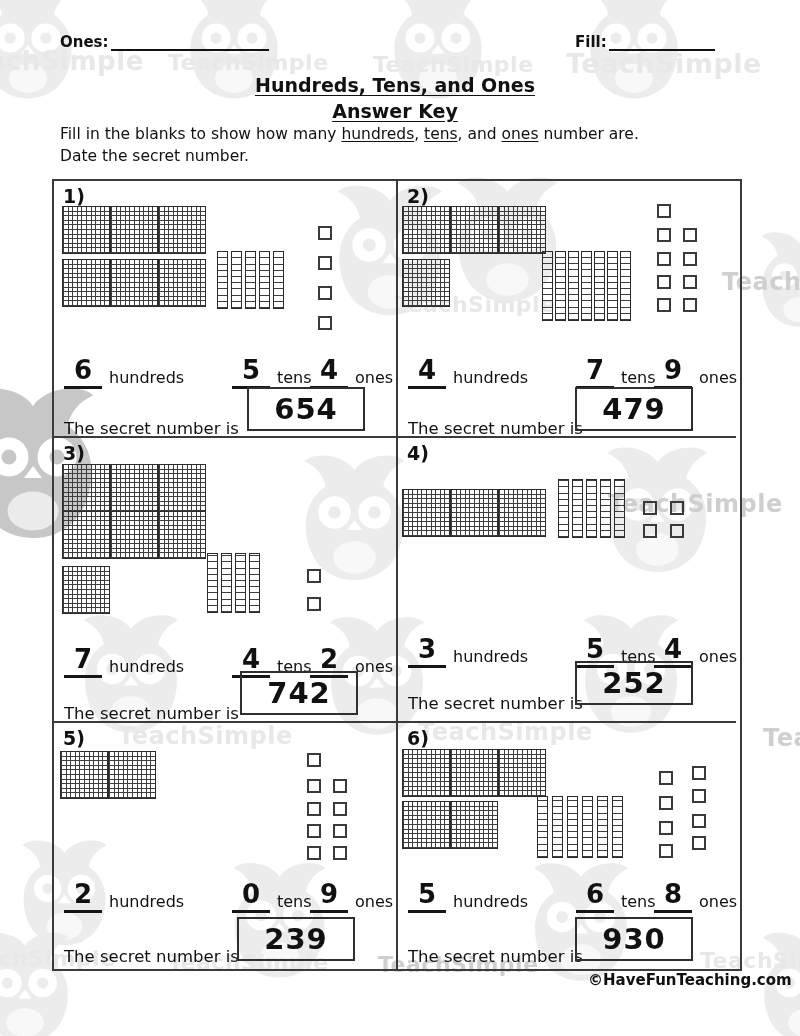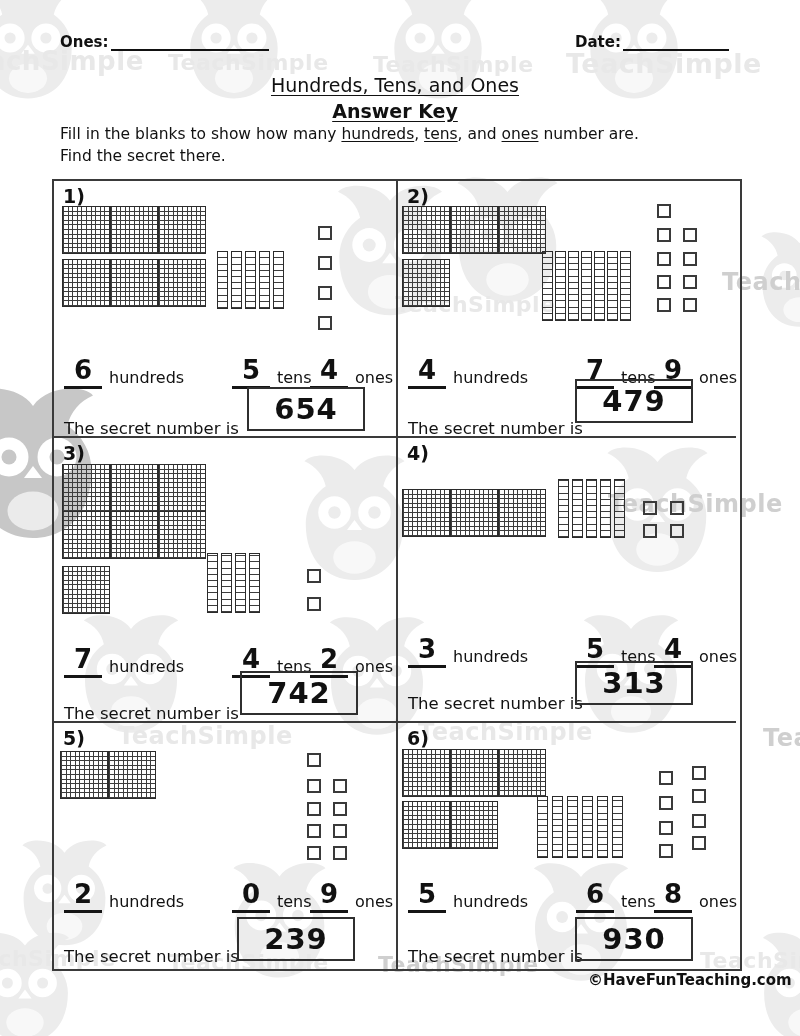--- a/index.html
+++ b/index.html
@@ -8,21 +8,21 @@
   .layer-wm{position:absolute;inset:0;z-index:0;}
   .layer-content{position:absolute;inset:0;z-index:1;}
   .wmtext{position:absolute;font-weight:bold;letter-spacing:.5px;white-space:nowrap;user-select:none;}
   .wm-light{color:#e8e8e8;}
   .wm-mid{color:#cfcfcf;}
   .owl{position:absolute;}
   
   .hdr-field{position:absolute;font-size:15px;font-weight:600;display:flex;align-items:flex-end;}
   .wline{display:inline-block;border-bottom:2px solid #111;height:15px;margin-left:2px;}
   .title-wrap{position:absolute;left:0;top:74px;width:790px;text-align:center;}
-  .title{font-size:19px;font-weight:normal;text-decoration:underline;text-underline-offset:3px;}
+  .title{font-size:19px;font-weight:bold;text-decoration:underline;text-underline-offset:3px;}
   .subtitle{font-size:19px;font-weight:bold;text-decoration:underline;text-underline-offset:3px;margin-top:4px;}
   .instr{position:absolute;left:60px;font-size:15.5px;}
   .instr .u{text-decoration:underline;text-underline-offset:2px;}
   
   .sheet-grid{position:absolute;left:52px;top:179px;width:686px;border:2px solid #3a3a3a;
               display:grid;grid-template-columns:344px 338px;grid-template-rows:257px 285px 246px;}
   .cell{position:relative;box-sizing:border-box;}
   .cell.bR{border-right:2px solid #3a3a3a;}
   .cell.bB{border-bottom:2px solid #3a3a3a;}
   .pnum{position:absolute;left:9px;top:4px;font-size:19px;font-weight:bold;}
@@ -228,31 +228,31 @@
       <span class="wmtext wm-light" style="left: 700px; top: 948px; font-size: 22px;">TeachSimple</span>
     </div>
 
   <div class="layer-content">
 
     <div class="hdr-field" style="left:60px;top:33px;">
       <span>Ones:</span>
       <span class="wline" style="width:158px;"></span>
     </div>
     <div class="hdr-field" style="left:575px;top:33px;">
-      <span>Date:</span>
+      <span>Fill:</span>
       <span class="wline" style="width:106px;"></span>
     </div>
 
     <div class="title-wrap">
       <div class="title">Hundreds, Tens, and Ones</div>
       <div class="subtitle">Answer Key</div>
     </div>
 
     <div class="instr" style="top:125px;" id="instr1"><span>Fill in the blanks to show how many </span><span class="u">hundreds</span><span>, </span><span class="u">tens</span><span>, and </span><span class="u">ones</span><span> number are.</span></div>
-    <div class="instr" style="top:147px;">Find the secret there.</div>
+    <div class="instr" style="top:147px;">Date the secret number.</div>
 
     <div class="sheet-grid" id="grid">
         <div class="cell bR bB">
     <div class="pnum">1)</div>
     <div class="blocks">
             <div class="hblock" style="left: 8px; top: 25px;"></div>
             <div class="hblock" style="left: 56px; top: 25px;"></div>
             <div class="hblock" style="left: 104px; top: 25px;"></div>
             <div class="hblock" style="left: 8px; top: 78px;"></div>
             <div class="hblock" style="left: 56px; top: 78px;"></div>
@@ -318,21 +318,21 @@
       <span class="grp g2">
         <span class="blank">7</span>
         <span class="albl">tens</span>
       </span>
       <span class="grp g3">
         <span class="blank">9</span>
         <span class="albl">ones</span>
       </span>
     </div>
     <div class="secret-label" style="top: 238px;">The secret number is</div>
-    <div class="secret-box" style="left: 177px; top: 198px;">
+    <div class="secret-box" style="left: 177px; top: 206px;">
       <span>479</span>
     </div>
   </div>
         <div class="cell bR bB">
     <div class="pnum">3)</div>
     <div class="blocks">
             <div class="hblock" style="left: 8px; top: 26px;"></div>
             <div class="hblock" style="left: 56px; top: 26px;"></div>
             <div class="hblock" style="left: 104px; top: 26px;"></div>
             <div class="hblock" style="left: 8px; top: 73px;"></div>
@@ -390,21 +390,21 @@
         <span class="blank">5</span>
         <span class="albl">tens</span>
       </span>
       <span class="grp g3">
         <span class="blank">4</span>
         <span class="albl">ones</span>
       </span>
     </div>
     <div class="secret-label" style="top: 256px;">The secret number is</div>
     <div class="secret-box" style="left: 177px; top: 223px;">
-      <span>313</span>
+      <span>252</span>
     </div>
   </div>
         <div class="cell bR">
     <div class="pnum">5)</div>
     <div class="blocks">
             <div class="hblock" style="left: 6px; top: 28px;"></div>
             <div class="hblock" style="left: 54px; top: 28px;"></div>
             <div class="unit" style="left: 253px; top: 30px;"></div>
             <div class="unit" style="left: 253px; top: 56px;"></div>
             <div class="unit" style="left: 279px; top: 56px;"></div>

